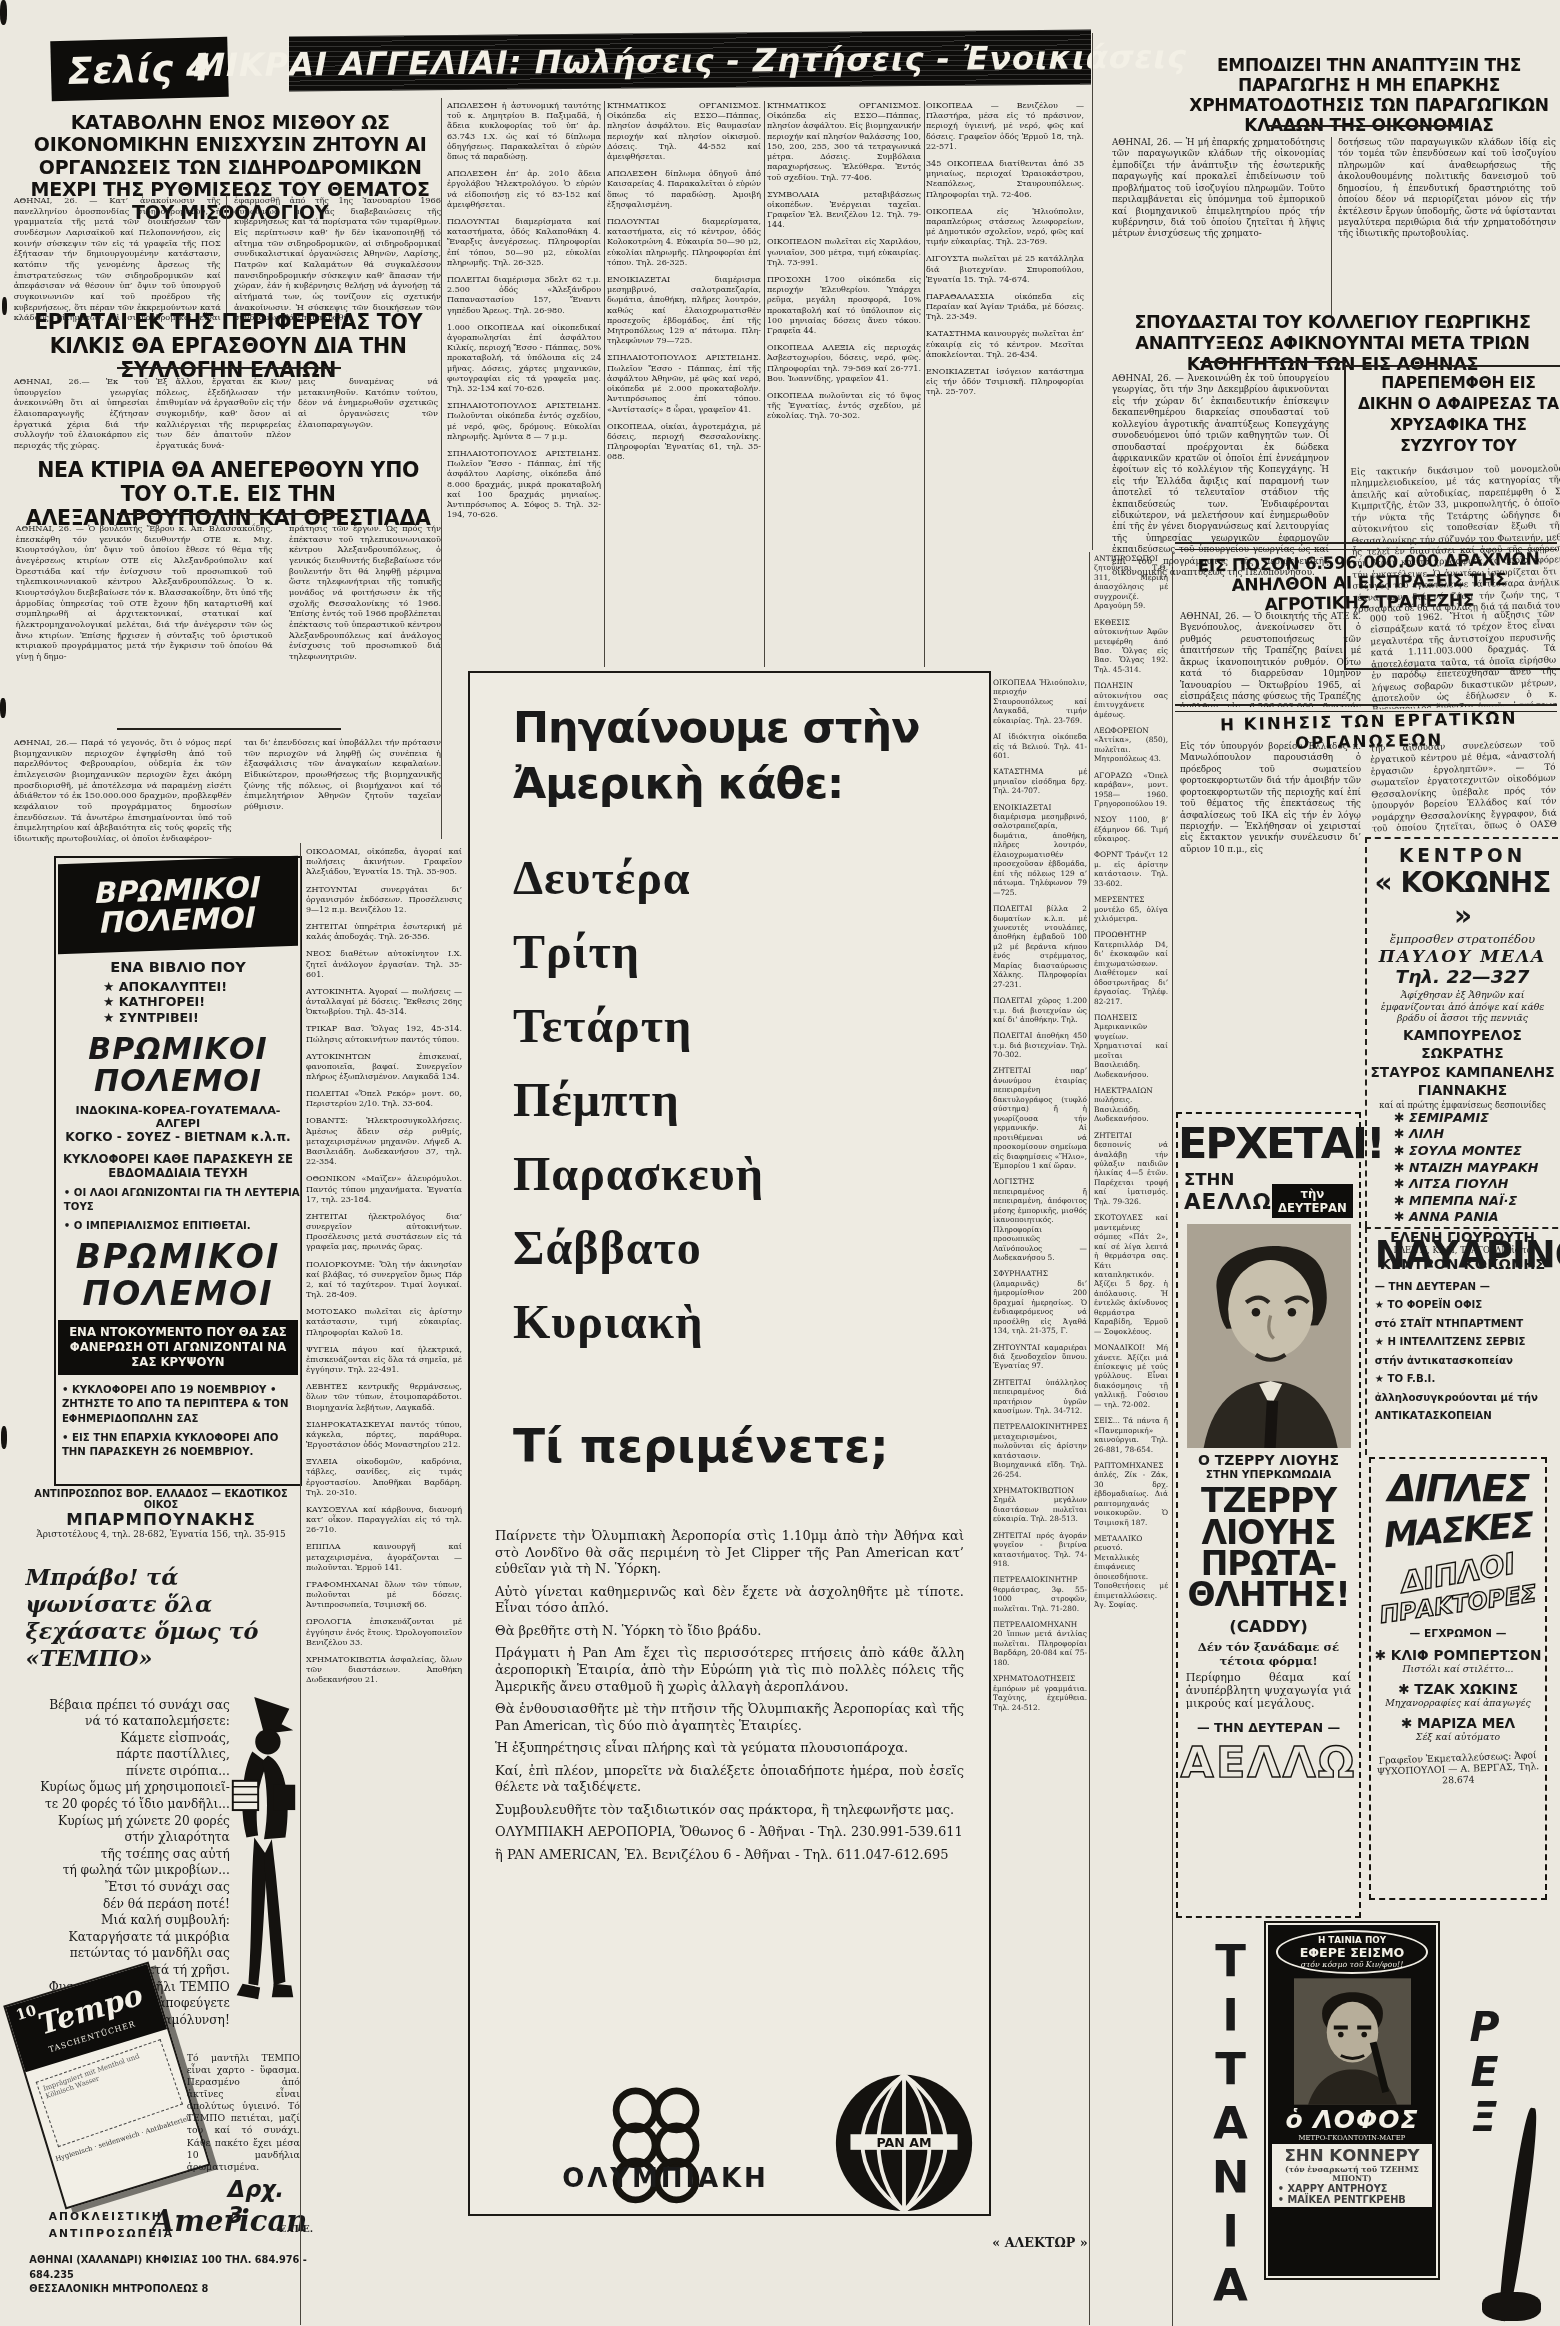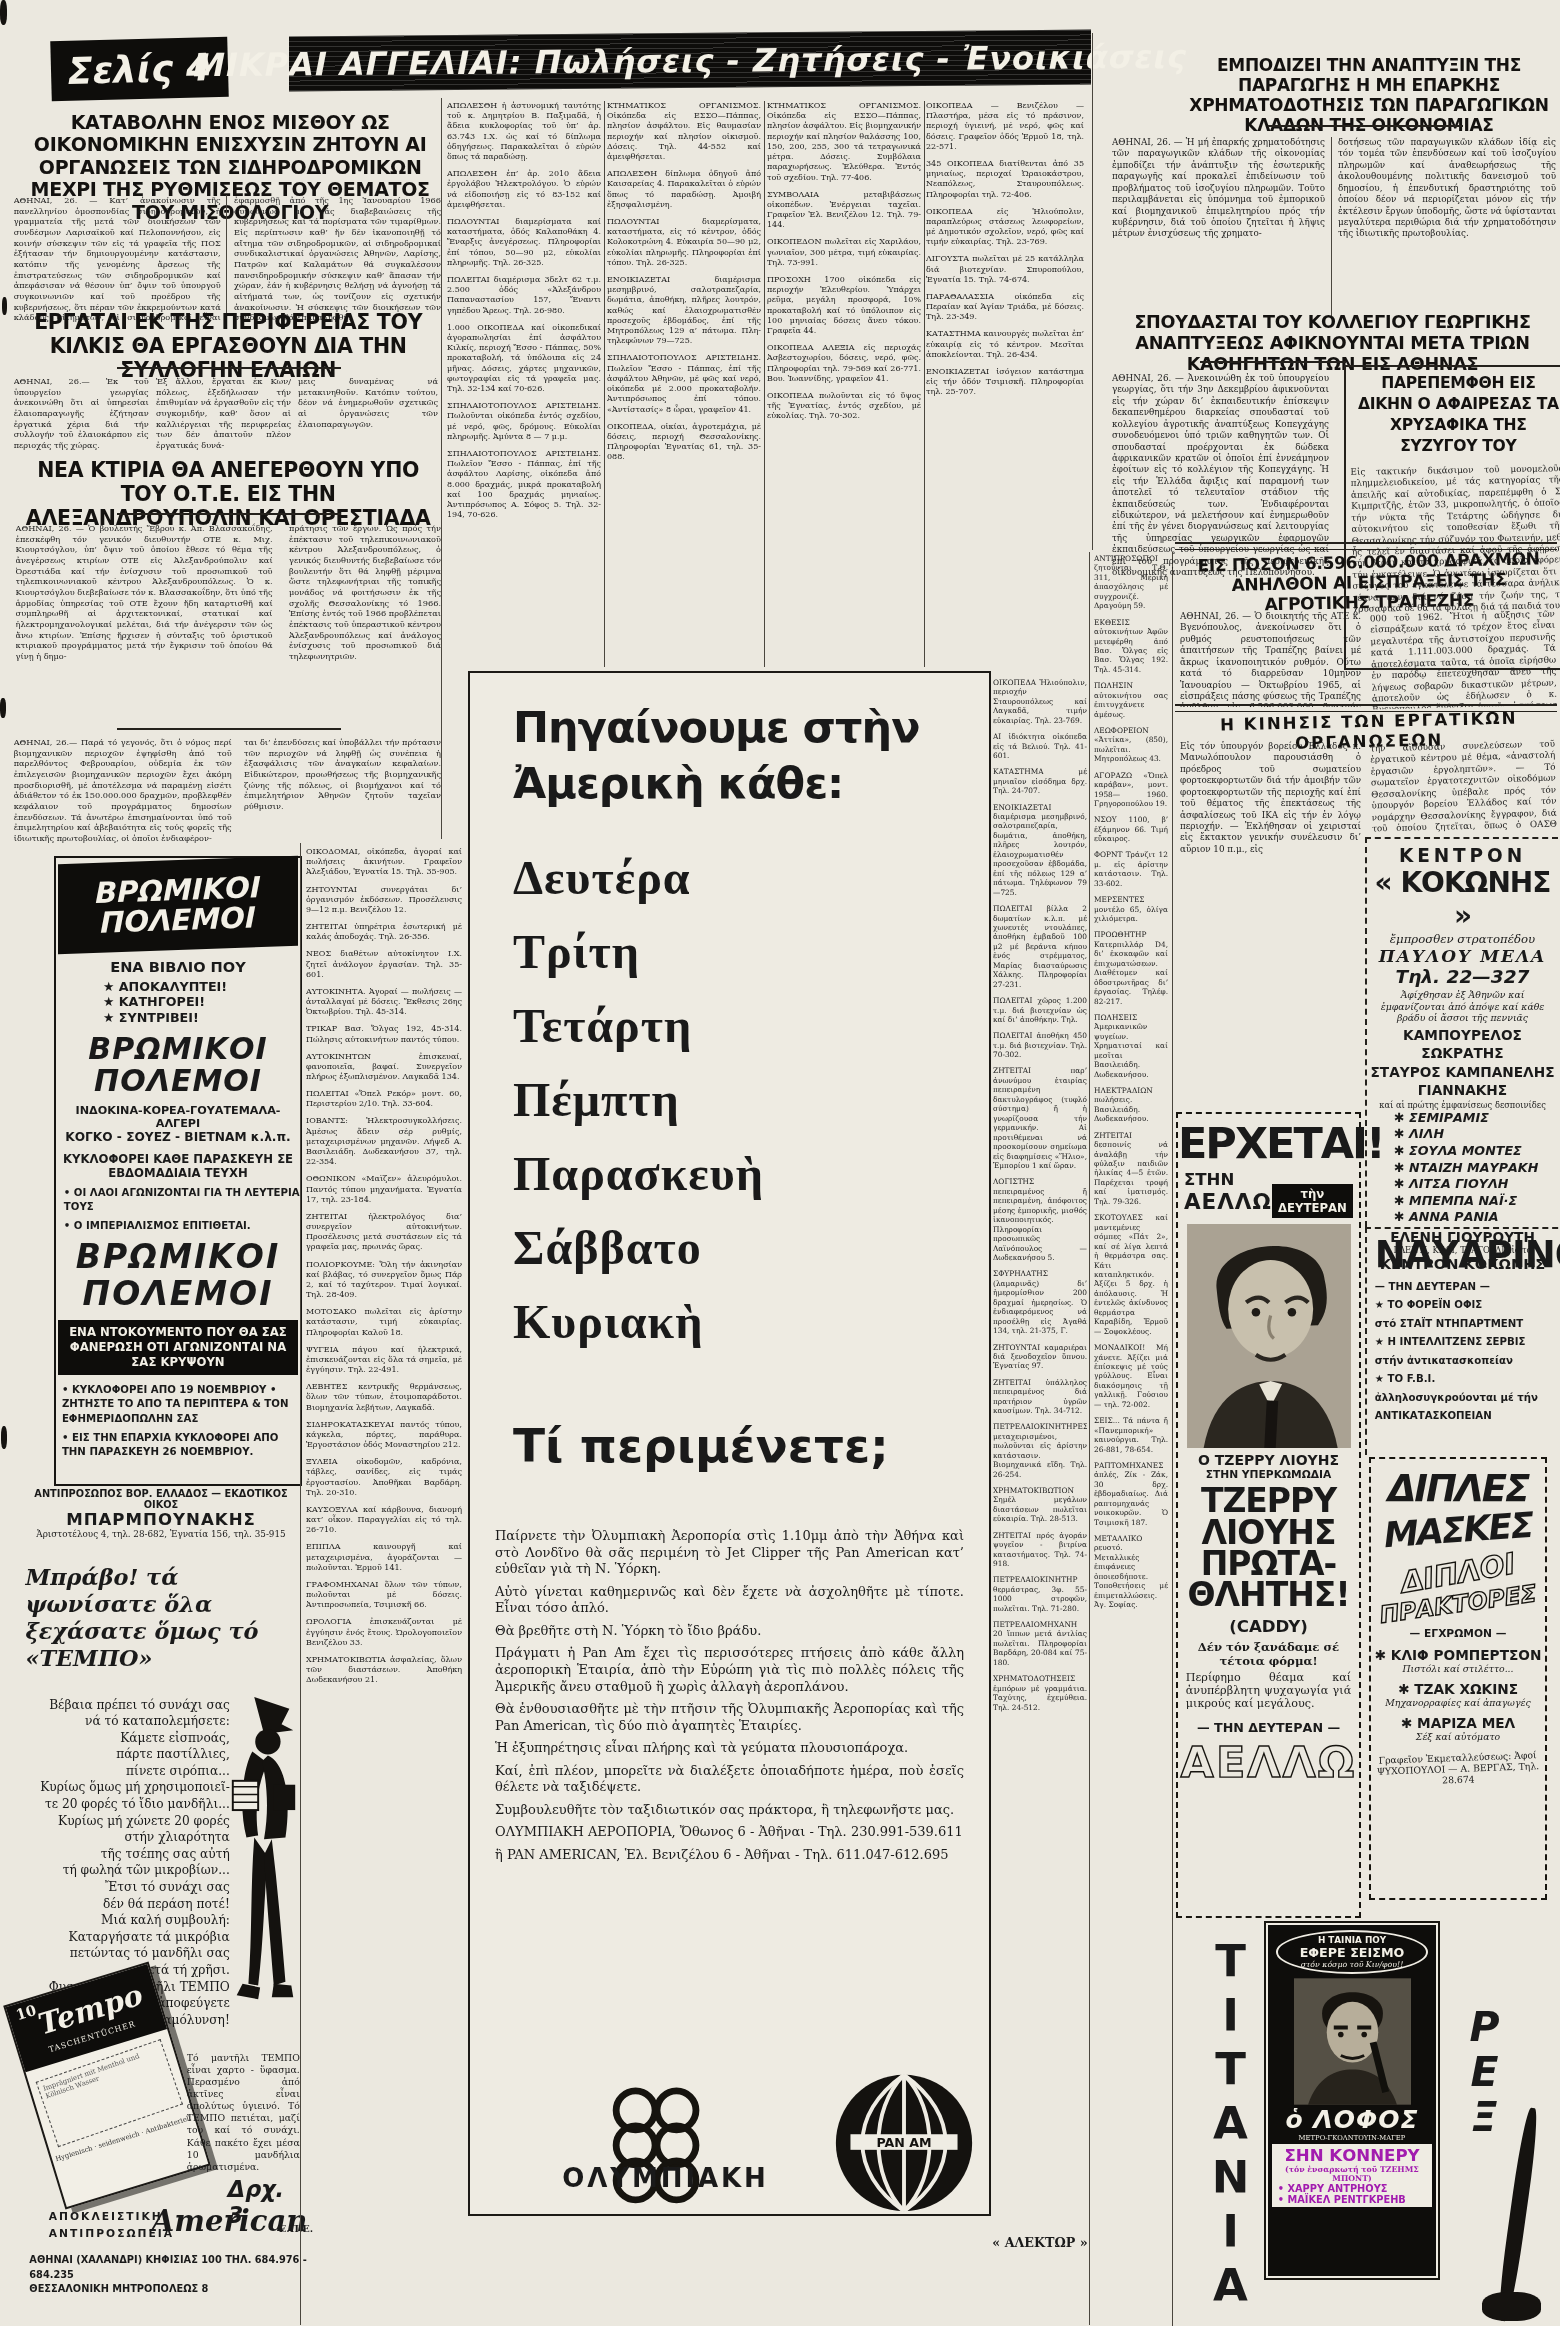--- a/index.html
+++ b/index.html
@@ -470,21 +470,21 @@
       <ellipse cx="50" cy="46" rx="22" ry="26" fill="#b7ae9a"></ellipse>
       <path d="M34,42 h12 M54,42 h12" stroke="#17140f" stroke-width="3.5"></path>
       <circle cx="40" cy="48" r="2.4" fill="#17140f"></circle>
         <circle cx="60" cy="48" r="2.4" fill="#17140f"></circle>
       <path d="M40,66 q10,5 20,0" stroke="#17140f" stroke-width="2.5" fill="none"></path>
       <path d="M12,108 C20,84 36,78 50,78 C64,78 80,84 88,108 Z" fill="#27231c"></path>
       <rect x="70" y="54" width="6" height="44" fill="#11100c" transform="rotate(-14 73 76)"></rect>
     </svg>
     <div class="heavy it ctr" style="font-size:25px;letter-spacing:1px;">ὁ ΛΟΦΟΣ</div>
     <div class="ctr" style="font-size:6.8px;">ΜΕΤΡΟ-ΓΚΟΛΝΤΟΥΙΝ-ΜΑΓΕΡ</div>
-    <div style="background:#efece3;color:#a21caf;margin:2.9px 3.9px 0 3.9px;padding:2px 0;" class="ctr">
+    <div style="background:#efece3;color:#404040;margin:2.9px 3.9px 0 3.9px;padding:2px 0;" class="ctr">
       <div class="heavy" style="font-size:16.6px;">ΣΗΝ ΚΟΝΝΕΡΥ</div>
       <div style="font-size:7.8px;font-weight:bold;">(τόν ἐνσαρκωτή τοῦ ΤΖΕΗΜΣ ΜΠΟΝΤ)</div>
       <div style="font-size:9.8px;text-align:left;padding-left:5.9px;">
           <div class="heavy">• ΧΑΡΡΥ ΑΝΤΡΗΟΥΣ</div>
           <div class="heavy">• ΜΑΪΚΕΛ ΡΕΝΤΓΚΡΕΗΒ</div>
         </div>
     </div>
   </div>
 
   <div class="abs" style="left:1457px;top:2005px;width:55px;">

